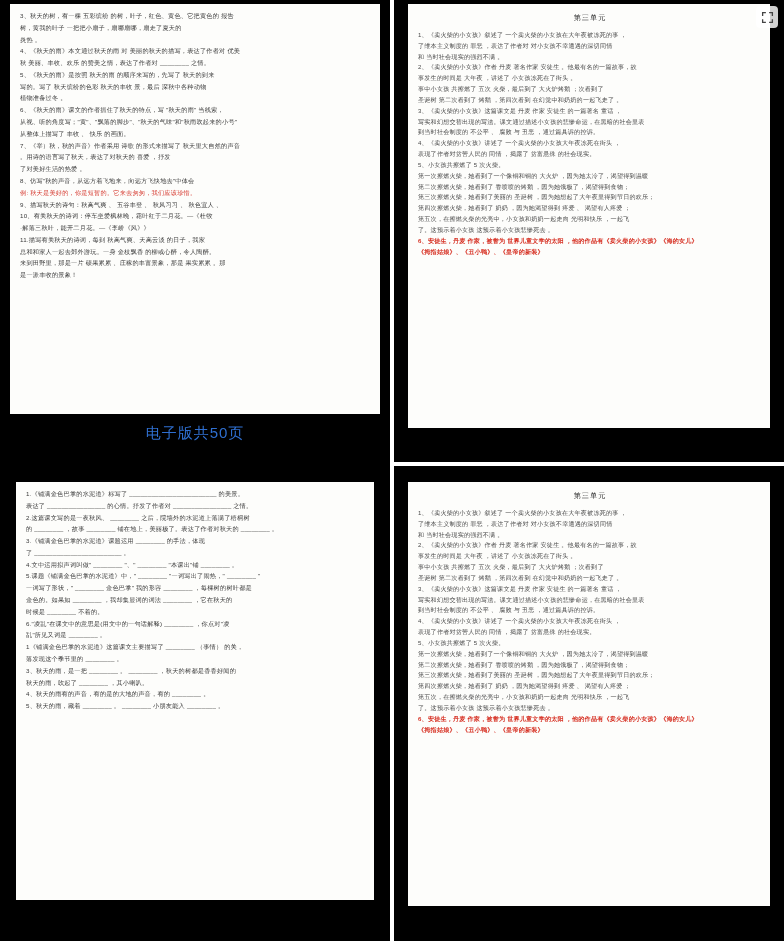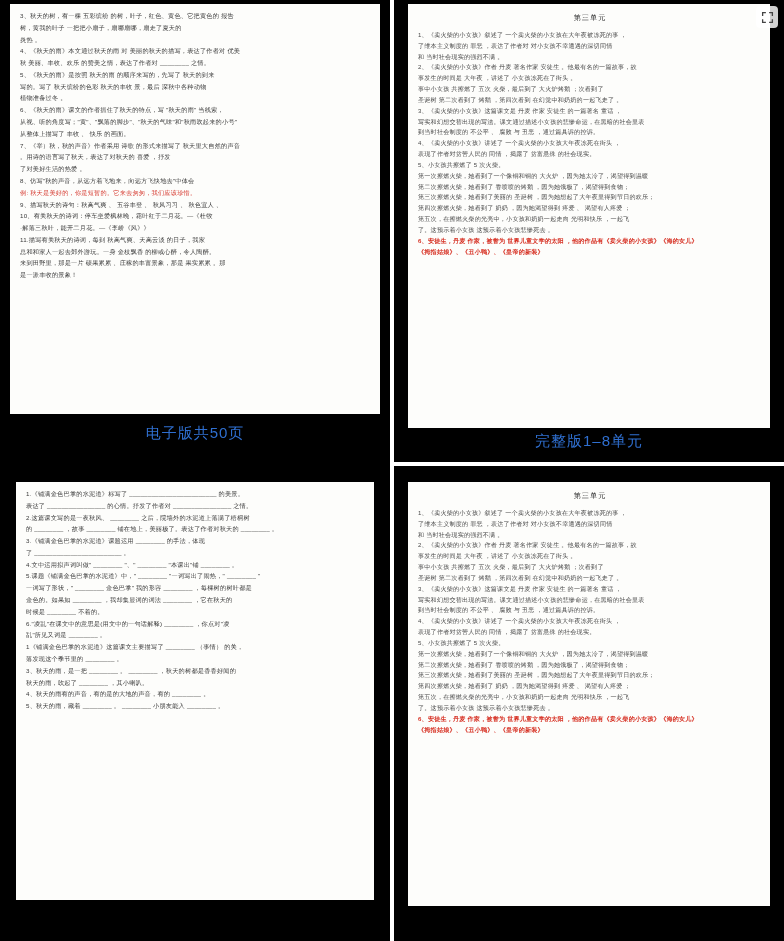--- a/index.html
+++ b/index.html
@@ -162,21 +162,20 @@
         <div class="line">第一次擦燃火柴，她看到了一个像铜和铜的 大火炉 ，因为她太冷了，渴望得到温暖</div>
         <div class="line">第二次擦燃火柴，她看到了 香喷喷的烤鹅 ，因为她饿极了，渴望得到食物；</div>
         <div class="line">第三次擦燃火柴，她看到了美丽的 圣诞树 ，因为她想起了大年夜里得到节日的欢乐；</div>
         <div class="line">第四次擦燃火柴，她看到了 奶奶 ，因为她渴望得到 疼爱 、 渴望有人疼爱 ；</div>
         <div class="line">第五次，在擦燃火柴的光亮中，小女孩和奶奶一起走向 光明和快乐 ，一起飞</div>
         <div class="line">了。这预示着小女孩 这预示着小女孩悲惨死去 。</div>
         <div class="line bold-red">6、安徒生，丹麦 作家，被誉为 世界儿童文学的太阳 ，他的作品有《卖火柴的小女孩》《海的女儿》</div>
         <div class="line bold-red">《拇指姑娘》、《丑小鸭》、《皇帝的新装》</div>
       </div>
     </div>
-    <div class="caption caption-blue" id="cap-tr">完整版1–8单元</div>
     <div class="expand-badge">
       <svg width="13" height="13" viewBox="0 0 16 16" aria-hidden="true">
         <path d="M2 6 V2 H6" fill="none" stroke="#444" stroke-width="1.6"></path>
         <path d="M10 2 H14 V6" fill="none" stroke="#444" stroke-width="1.6"></path>
         <path d="M14 10 V14 H10" fill="none" stroke="#444" stroke-width="1.6"></path>
         <path d="M6 14 H2 V10" fill="none" stroke="#444" stroke-width="1.6"></path>
       </svg>
     </div>
   </div>
 

